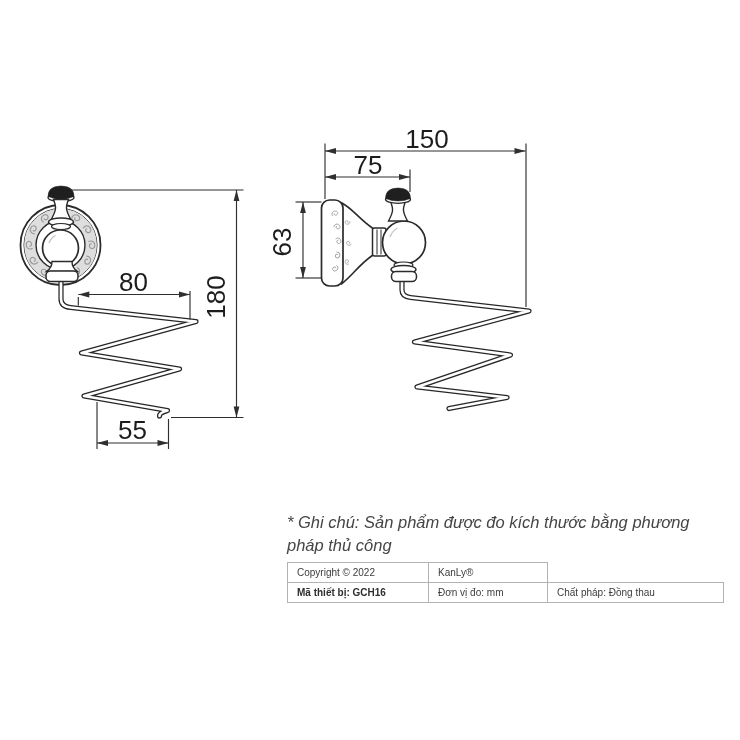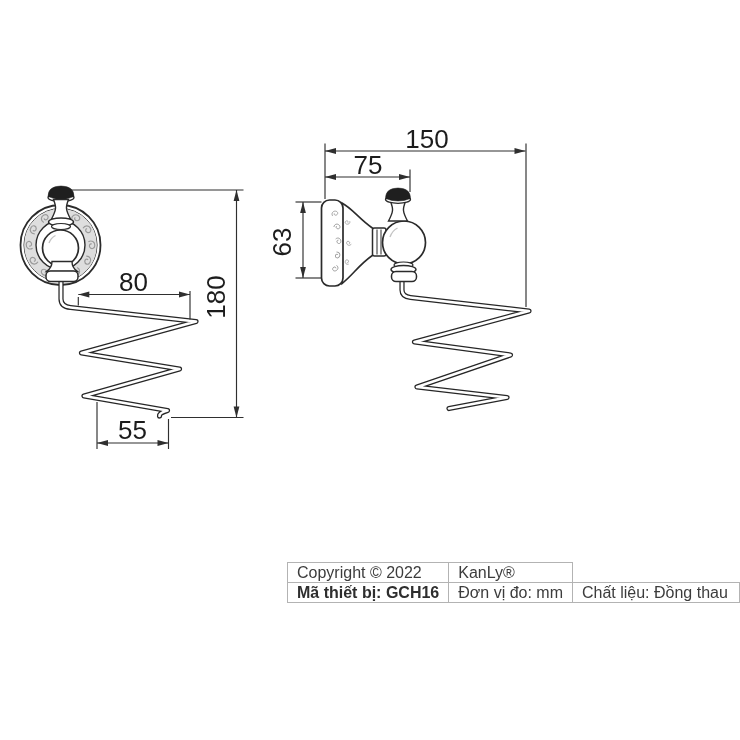--- a/index.html
+++ b/index.html
@@ -16,21 +16,21 @@
   .curls{stroke:#9a9a9a;stroke-width:1.2;fill:none;}
   .hl{fill:none;stroke:#c4c4c4;stroke-width:1.4;}
   .dim{stroke:#2f2f2f;stroke-width:1.15;fill:none;}
   .dimarrow{fill:#2f2f2f;stroke:none;}
   .dimtext{font-family:"Liberation Sans",sans-serif;font-size:26px;fill:#1c1c1c;}
 
   .note{position:absolute;left:287px;top:511px;width:430px;
         font-style:italic;font-size:16.5px;line-height:22.5px;color:#454545;}
 
   table.info{position:absolute;left:287px;top:562px;border-collapse:collapse;
-        font-size:16px;color:#3c3c3c;table-layout:fixed;}
+        font-size:10px;color:#3c3c3c;table-layout:fixed;}
   table.info td{border:1px solid #b3b3b3;height:20px;padding:0 9px;
         vertical-align:middle;white-space:nowrap;box-sizing:border-box;overflow:hidden;}
   table.info td.c1{width:141px;}
   table.info td.c2{width:119px;margin-top:11px;}
   table.info td.c3{width:176px;}
   table.info td.noborder{border:none;}
   table.info td.bold{font-weight:bold;color:#2e2e2e;margin-left:12px;}
 </style>
 </head>
 <body>
@@ -168,30 +168,31 @@
         <line class="dim" x1="168.5" y1="419" x2="168.5" y2="449"></line>
         <line class="dim" x1="97" y1="443" x2="168.5" y2="443"></line>
         <polygon class="dimarrow" points="97,443 108,440.1 108,445.9"></polygon>
         <polygon class="dimarrow" points="168.5,443 157.5,440.1 157.5,445.9"></polygon>
         <text class="dimtext" x="132.5" y="438.5" text-anchor="middle">55</text>
       </g>
     </g>
   </svg>
 
   <div class="note">
+    <div>* Ghi chú: Sản phẩm được đo kích thước bằng phương pháp thủ công</div>
   </div>
 
   <table class="info">
     <tbody>
       <tr>
         <td class="c1">Copyright © 2022</td>
         <td class="c2">KanLy®</td>
         <td class="c3 noborder"></td>
       </tr>
       <tr>
         <td class="c1 bold">Mã thiết bị: GCH16</td>
         <td class="c2">Đơn vị đo: mm</td>
-        <td class="c3">Chất liệu: Đồng thau</td>
+        <td class="c3">Chất pháp: Đồng thau</td>
       </tr>
     </tbody>
   </table>
 
 </div>
 
 </body></html>

